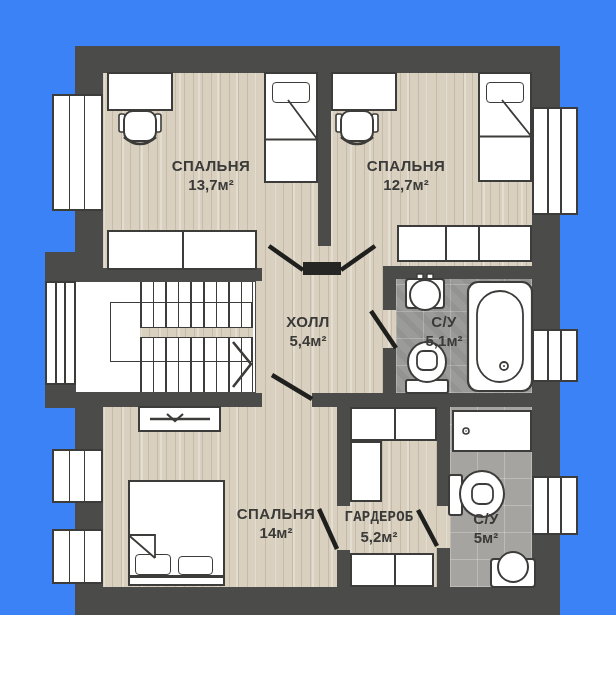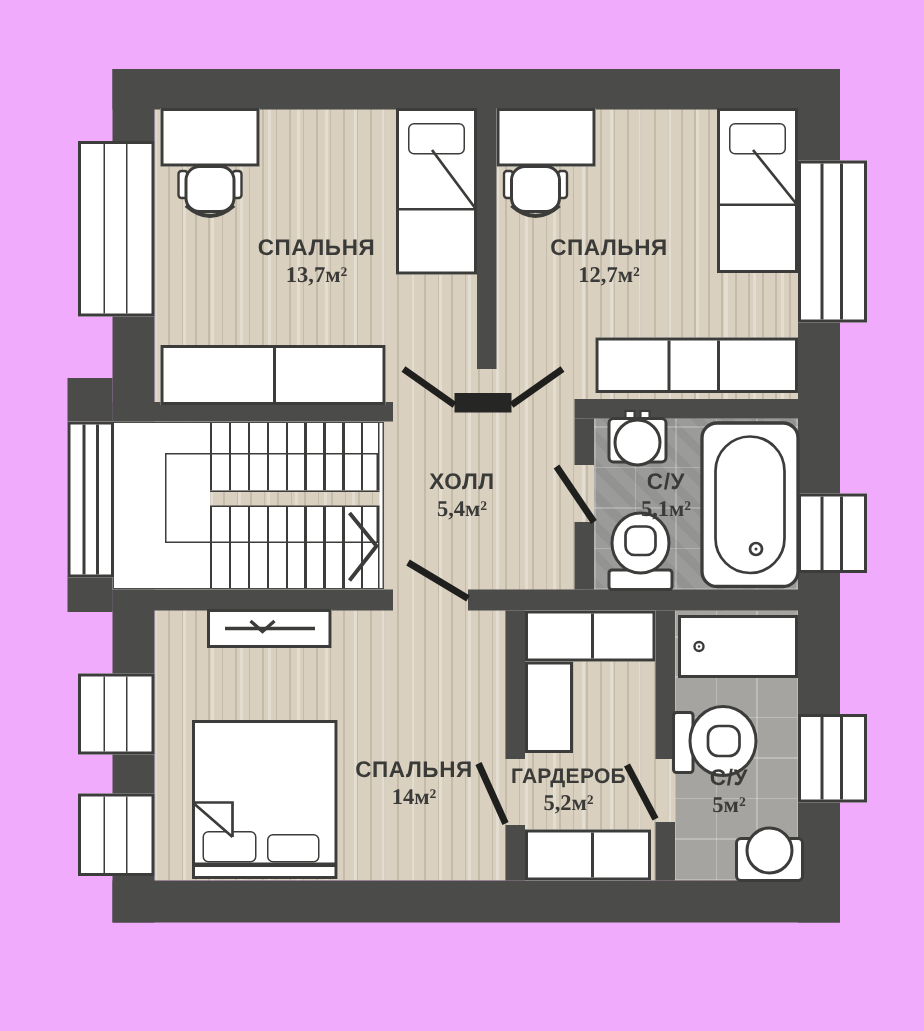--- a/index.html
+++ b/index.html
@@ -1,16 +1,16 @@
 <!DOCTYPE html>
 <html><head>
 <meta charset="utf-8">
 <style>
   html,body{margin:0;padding:0;background:#ffffff;}
-  #plan{position:relative;width:616px;height:687px;background:#f0abfc;overflow:hidden;
+  #plan{position:relative;width:616px;height:615px;background:#3b82f6;overflow:hidden;
         font-family:"Liberation Sans",sans-serif;}
   .abs{position:absolute;box-sizing:border-box;}
   .floor-wood{background:#d9d0bf;
     background-image:
       repeating-linear-gradient(90deg, rgba(255,255,255,0.28) 0 2px, rgba(255,255,255,0) 2px 19px),
       repeating-linear-gradient(90deg, rgba(90,75,55,0.16) 0 1px, rgba(0,0,0,0) 1px 9px);}
   .floor-tile-dark{background:#9b9b99;
     background-image:
       repeating-linear-gradient(0deg, rgba(255,255,255,0.22) 0 1px, rgba(0,0,0,0) 1px 27px),
       repeating-linear-gradient(90deg, rgba(255,255,255,0.22) 0 1px, rgba(0,0,0,0) 1px 27px),
@@ -27,22 +27,22 @@
   .win{background:#ffffff;border:2px solid #3c3c3a;z-index:5;}
   .win::before,.win::after{content:"";position:absolute;top:0;bottom:0;width:1.5px;background:#3c3c3a;}
   .win::before{left:31%;}
   .win::after{left:63%;}
   .stair{z-index:4;}
   .treads{background-image:repeating-linear-gradient(90deg,#3c3c3a 0 1.5px, rgba(0,0,0,0) 1.5px 12.6px);
           border-right:1.5px solid #3c3c3a;z-index:4;}
   .label{position:absolute;transform:translate(-50%,-50%);text-align:center;color:#3a3a38;
          font-weight:bold;white-space:nowrap;z-index:7;line-height:19px;}
   .label .nm{font-size:15px;letter-spacing:0.4px;display:block;}
-  .label .nm.small{font-size:14px;letter-spacing:0.2px;}
-  .label .ar{font-size:15px;display:block;font-family:Liberation Serif, serif;}
+  .label .nm.small{font-size:14px;letter-spacing:0.2px;font-family:Liberation Mono, monospace;}
+  .label .ar{font-size:15px;display:block;}
   svg.overlay{position:absolute;left:0;top:0;z-index:6;}
 </style>
 </head>
 <body>
 
 <div id="plan">
 
   <div class="abs floor-wood" style="left:103px;top:72px;width:429px;height:515px;"></div>
   <div class="abs floor-tile-dark" style="left:396px;top:279px;width:136px;height:114px;"></div>
   <div class="abs floor-tile-light" style="left:450px;top:407px;width:82px;height:180px;"></div>

